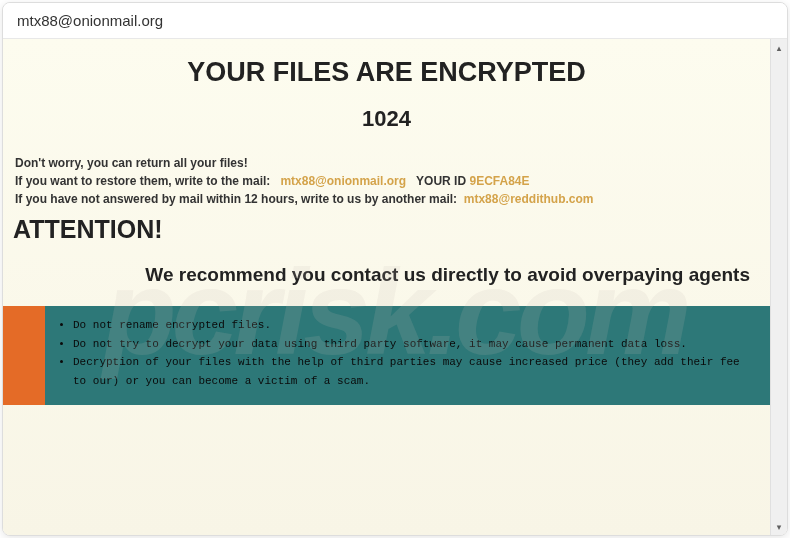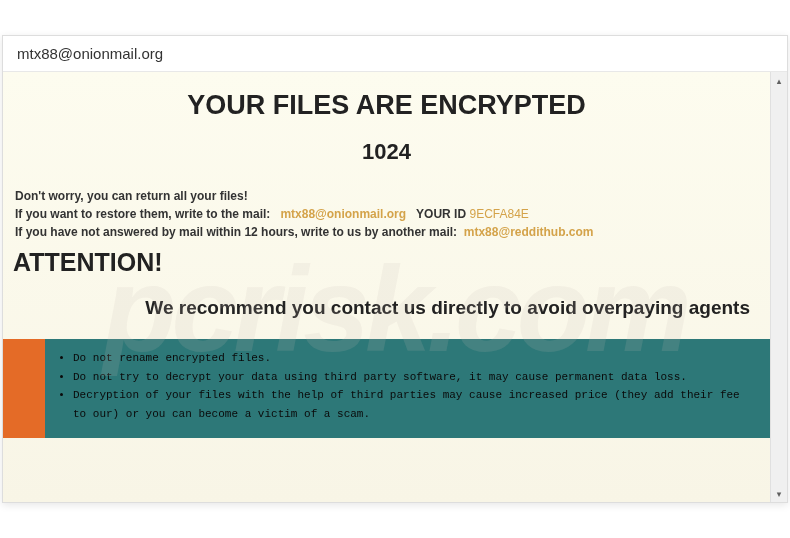--- a/index.html
+++ b/index.html
@@ -11,23 +11,23 @@
       width: 790px;
       height: 538px;
       font-family: "Segoe UI", Tahoma, Arial, sans-serif;
       background: #ffffff;
       display: flex;
       align-items: center;
       justify-content: center;
     }
     .window {
       width: 786px;
-      height: 468px;
+      height: 534px;
       border: 1px solid #ddd;
-      border-radius: 0;
+      border-radius: 8px;
       background: #fff;
       display: flex;
       flex-direction: column;
       overflow: hidden;
       box-shadow: 0 2px 8px rgba(0,0,0,0.1);
     }
     .title-bar {
       height: 36px;
       display: flex;
       align-items: center;
@@ -98,21 +98,21 @@
     .email-link {
       color: #d4a34a;
       font-weight: bold;
     }
     .your-id-label {
       font-weight: bold;
       color: #333;
     }
     .id-value {
       color: #d4a34a;
-      font-weight: normal;
+      font-weight: bold;
     }
     .attention-heading {
       text-align: left;
       font-size: 25px;
       font-weight: bold;
       color: #222;
       margin-bottom: 20px;
     }
     .recommend {
       text-align: right;

